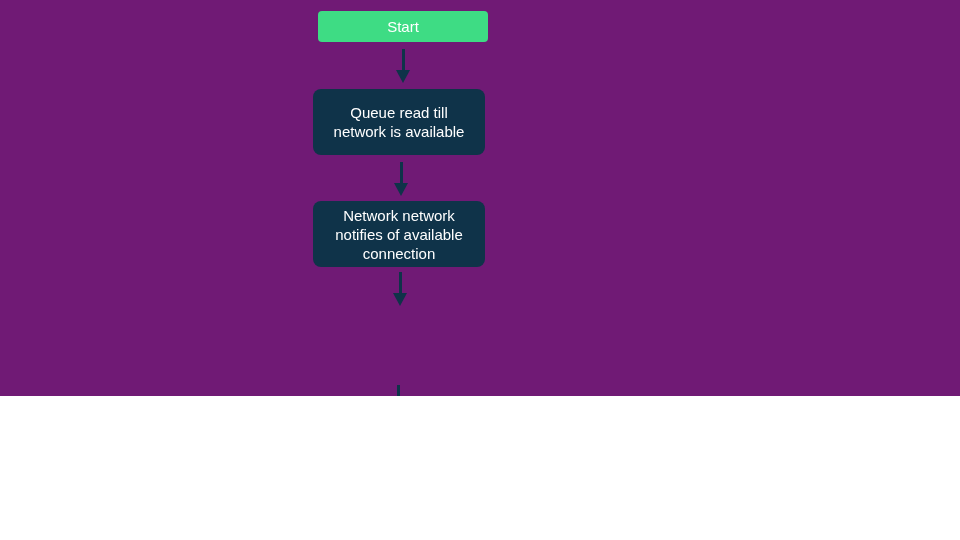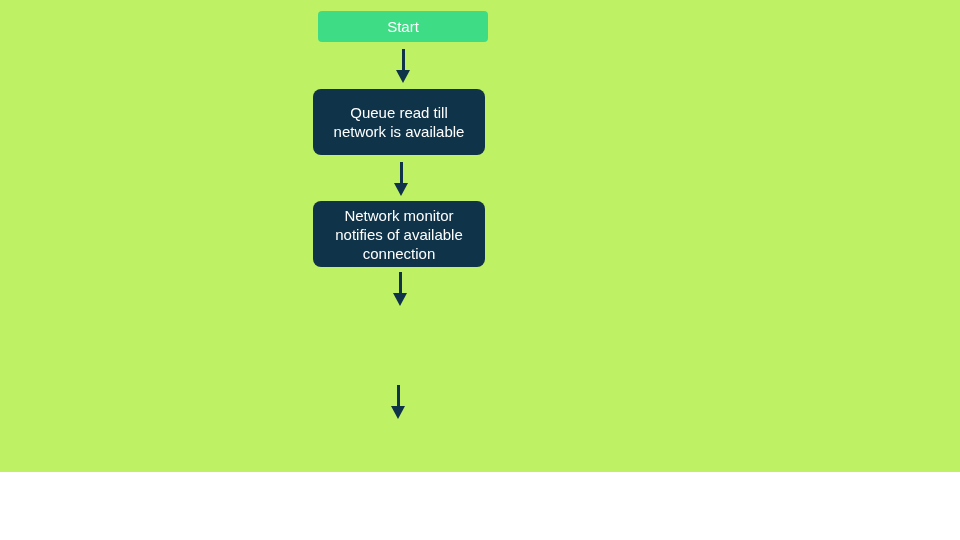--- a/index.html
+++ b/index.html
@@ -3,22 +3,22 @@
 <meta charset="utf-8">
 <style>
   html, body {
     margin: 0;
     padding: 0;
     background: #ffffff;
   }
   .canvas {
     position: relative;
     width: 960px;
-    height: 472px;
-    background: #bef264;
+    height: 396px;
+    background: #701a75;
     font-family: "Liberation Sans", sans-serif;
     overflow: hidden;
   }
   .node {
     position: absolute;
     display: flex;
     align-items: center;
     justify-content: center;
     text-align: center;
     box-sizing: border-box;
@@ -90,21 +90,21 @@
     <div class="head"></div>
   </div>
 
   <div class="node node-process node-p1">Queue read till network is available</div>
 
   <div class="arrow arrow-2">
     <div class="stem"></div>
     <div class="head"></div>
   </div>
 
-  <div class="node node-process node-p2">Network monitor notifies of available connection</div>
+  <div class="node node-process node-p2">Network network notifies of available connection</div>
 
   <div class="arrow arrow-3">
     <div class="stem"></div>
     <div class="head"></div>
   </div>
 
 
   <div class="arrow arrow-4">
     <div class="stem"></div>
     <div class="head"></div>

